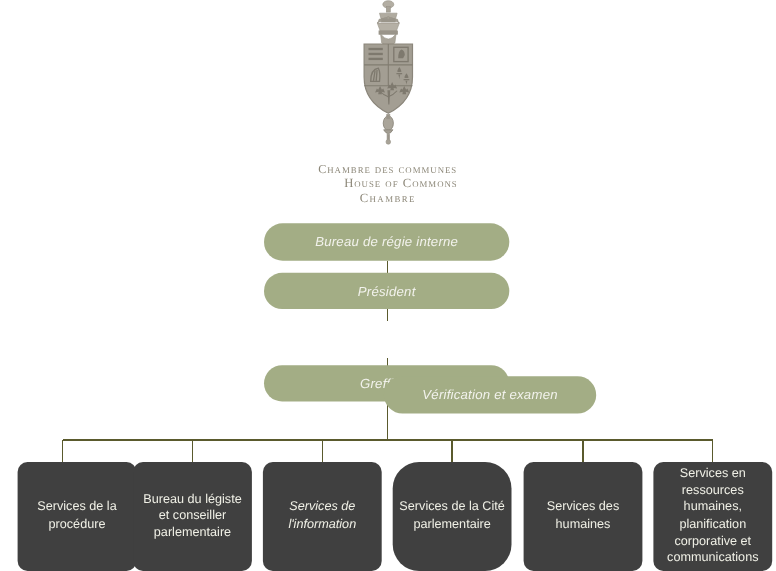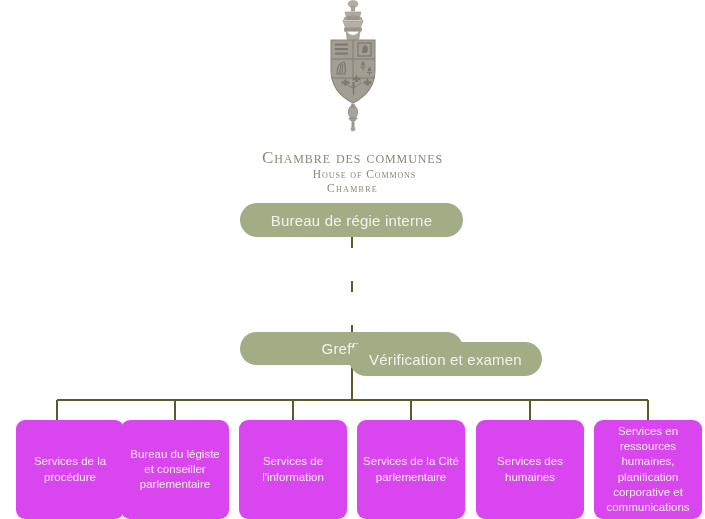--- a/index.html
+++ b/index.html
@@ -43,76 +43,77 @@
     width: 705px;
     text-align: center;
     color: #8c8778;
     font-family: "Liberation Serif", serif;
     line-height: 1.18;
   }
   .wm-line {
     display: block;
     letter-spacing: 0.9px;
   }
-  .wm-1 { font-size: 17px; font-variant: small-caps; }
+  .wm-1 { font-size: 11px; font-variant: small-caps; }
   .wm-2 { font-size: 11.5px; font-variant: small-caps; padding-left: 24px; }
   .wm-3 { font-size: 11.5px; font-variant: small-caps; letter-spacing: 1.3px; }
 
   
   #connectors {
     position: absolute;
     left: 0; top: 0;
     width: 705px; height: 519px;
     pointer-events: none;
   }
 
   
   .node-top {
     position: absolute;
     background: #a3ad85;
     border-radius: 17px;
     color: #f2f2ec;
     display: flex;
     align-items: center;
     justify-content: center;
-    font-size: 15px;
+    font-size: 12px;
     letter-spacing: 0.2px;
     box-sizing: border-box;
     text-align: center;
+    font-style: italic;
   }
 
   #node-bri   { left: 240px; top: 203px; width: 223px; height: 34px; }
   #node-pres  { left: 240px; top: 248px; width: 223px; height: 33px; }
   #node-greff { left: 240px; top: 292px; width: 223px; height: 33px; margin-top: 40px; }
   #node-verif { left: 349px; top: 342px; width: 193px; height: 34px; }
 
   
   .node-bottom {
     position: absolute;
     top: 420px;
     width: 108px;
     height: 99px;
-    background: #d946ef;
+    background: #404040;
     border-radius: 9px;
     color: #f0f0e6;
     display: flex;
     align-items: center;
     justify-content: center;
     text-align: center;
     font-size: 11.5px;
     line-height: 1.32;
     box-sizing: border-box;
     padding: 0 5px;
   }
   .node-bottom .nb-text { display: block; width: 100%; }
 
   #svc-0 { left: 16px; }
   #svc-1 { left: 121px; }
-  #svc-2 { left: 239px; }
-  #svc-3 { left: 357px; }
+  #svc-2 { left: 239px; font-style: italic; }
+  #svc-3 { left: 357px; border-radius: 24px; }
   #svc-4 { left: 476px; }
   #svc-5 { left: 594px; }
 </style>
 </head>
 <body>
 
 <div id="chart-root">
 
   <div id="crest-block">
     <svg id="crest-svg" width="64" height="145" viewBox="0 0 64 145">
@@ -207,20 +208,23 @@
       <line x1="411" y1="400" x2="411" y2="420"></line>
       <line x1="530" y1="400" x2="530" y2="420"></line>
       <line x1="648" y1="400" x2="648" y2="420"></line>
     </g>
   </svg>
 
   <div class="node-top" id="node-bri">
     <span>Bureau de régie interne</span>
   </div>
 
+  <div class="node-top" id="node-pres">
+    <span>Président</span>
+  </div>
 
   <div class="node-top" id="node-greff">
     <span>Greffière</span>
   </div>
 
   <div class="node-top" id="node-verif">
     <span>Vérification et examen</span>
   </div>
 
   <div class="node-bottom" id="svc-0">

